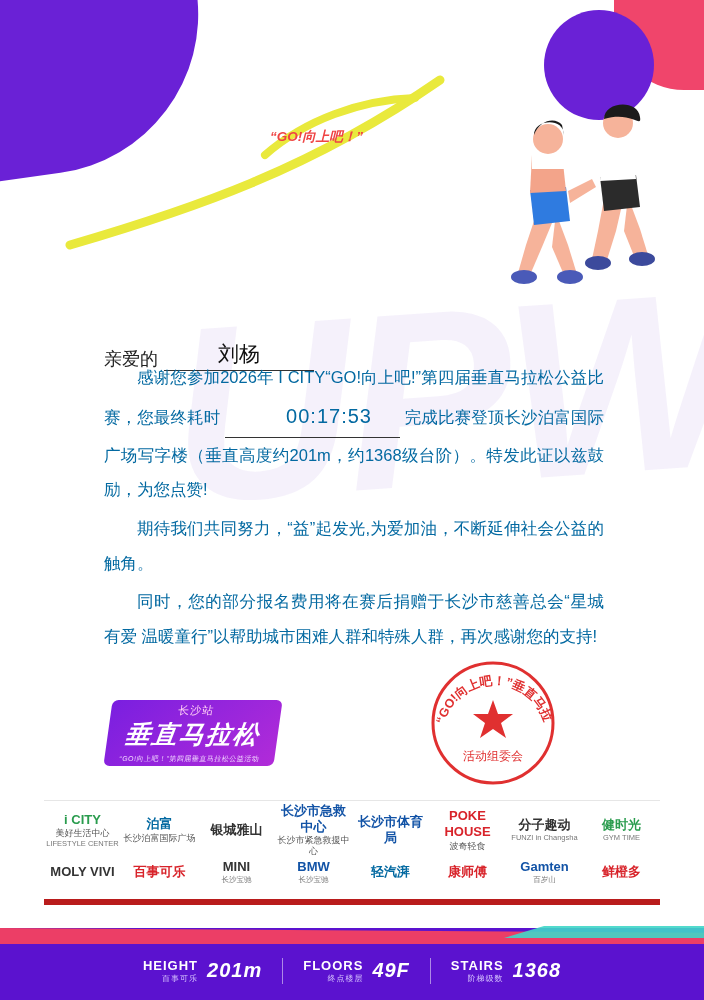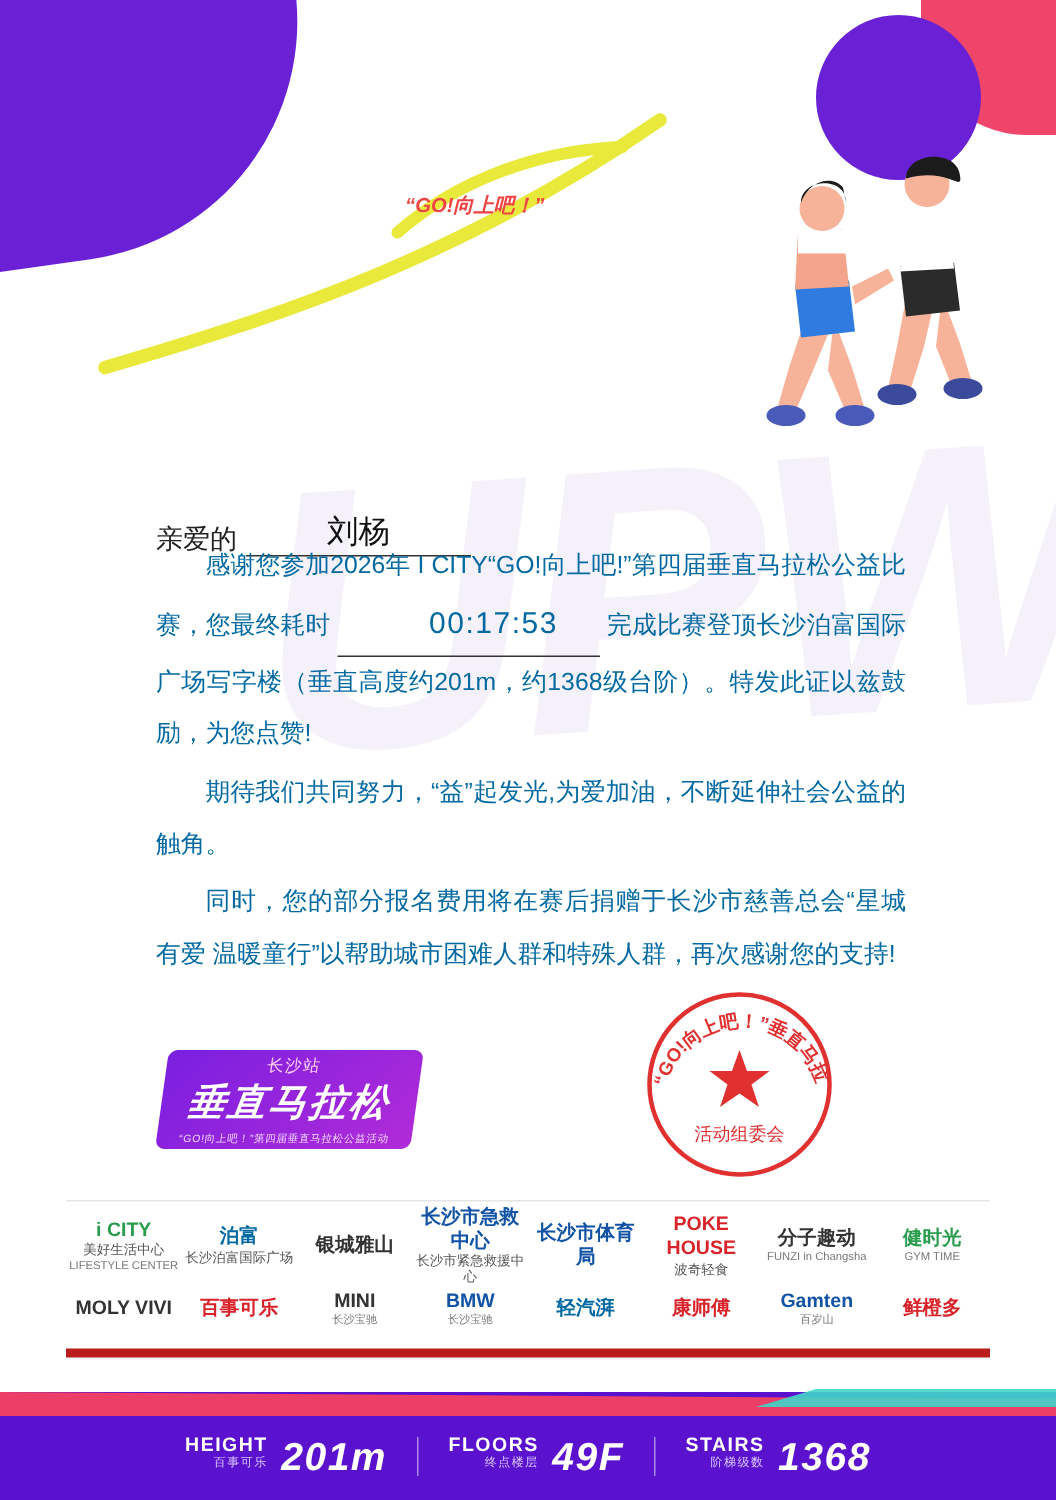--- a/index.html
+++ b/index.html
@@ -209,21 +209,21 @@
     left: 0; bottom: 0;
     width: 704px; height: 58px;
     display: flex; align-items: center; justify-content: center;
     gap: 0px;
     color: #fff;
   }
   .stat { display: flex; align-items: flex-start; gap: 9px; padding: 0 20px; }
   .stat .lbl { text-align: right; line-height: 1.15; }
   .stat .lbl .en { font-size: 13px; font-weight: bold; letter-spacing: 1px; }
   .stat .lbl .cn { font-size: 8px; letter-spacing: 1px; color: #d8c6ff; }
-  .stat .val { font-size: 26px; font-weight: bold; font-style: italic; letter-spacing: 1px; }
+  .stat .val { font-size: 20px; font-weight: bold; font-style: italic; letter-spacing: 1px; }
   .divider { width: 1px; height: 26px; background: rgba(255,255,255,.5); }
 </style>
 </head>
 <body>
 
 <div id="cert">
 
   <div class="corner-purple-tl"></div>
   <div class="corner-purple-tl2"></div>
   <div class="corner-pink-tr"></div>

